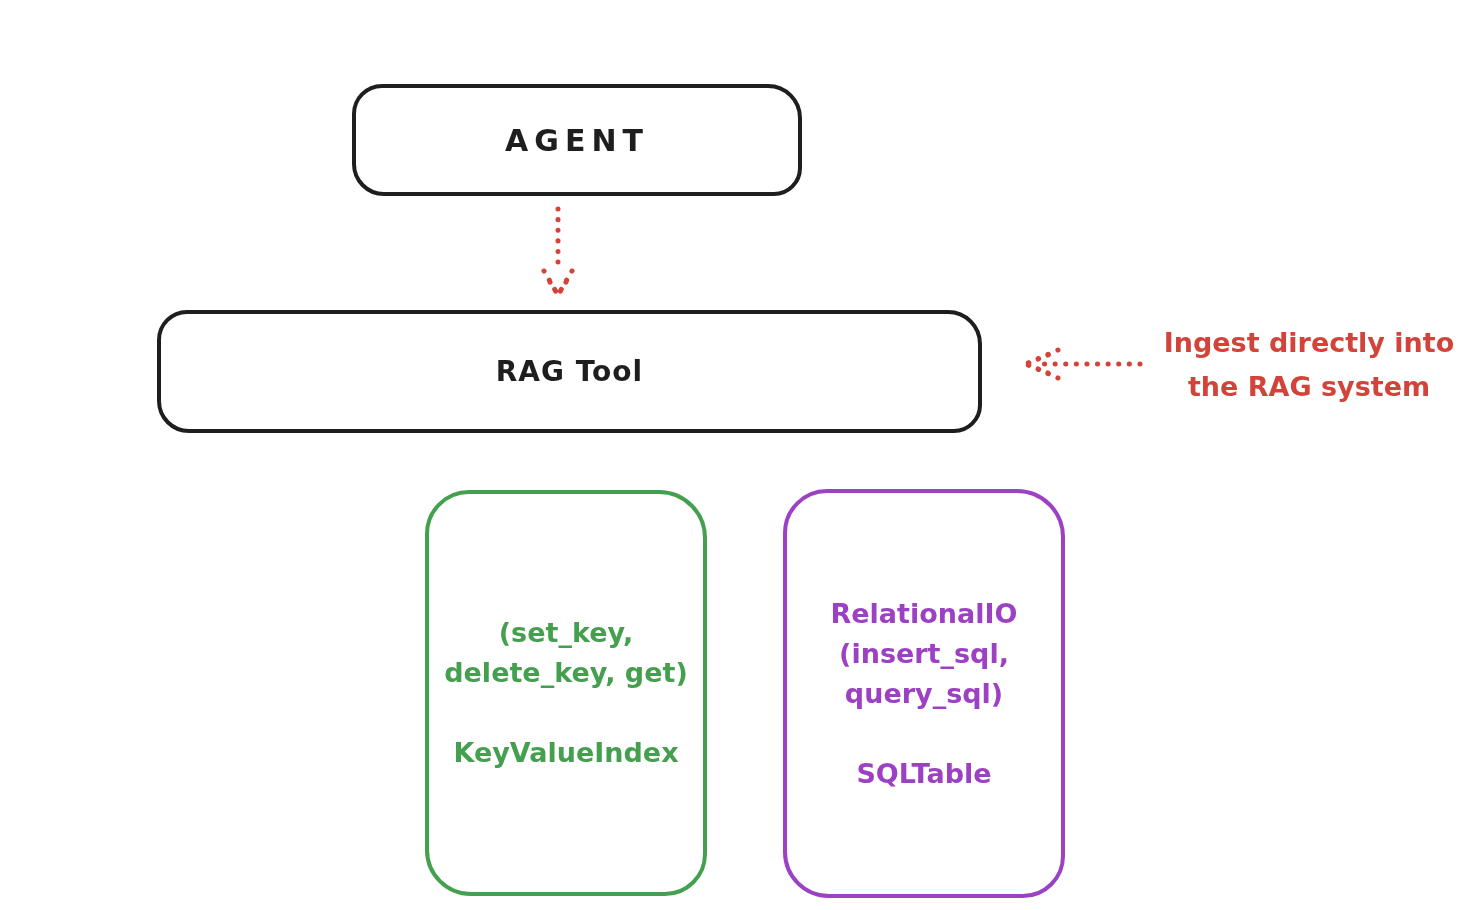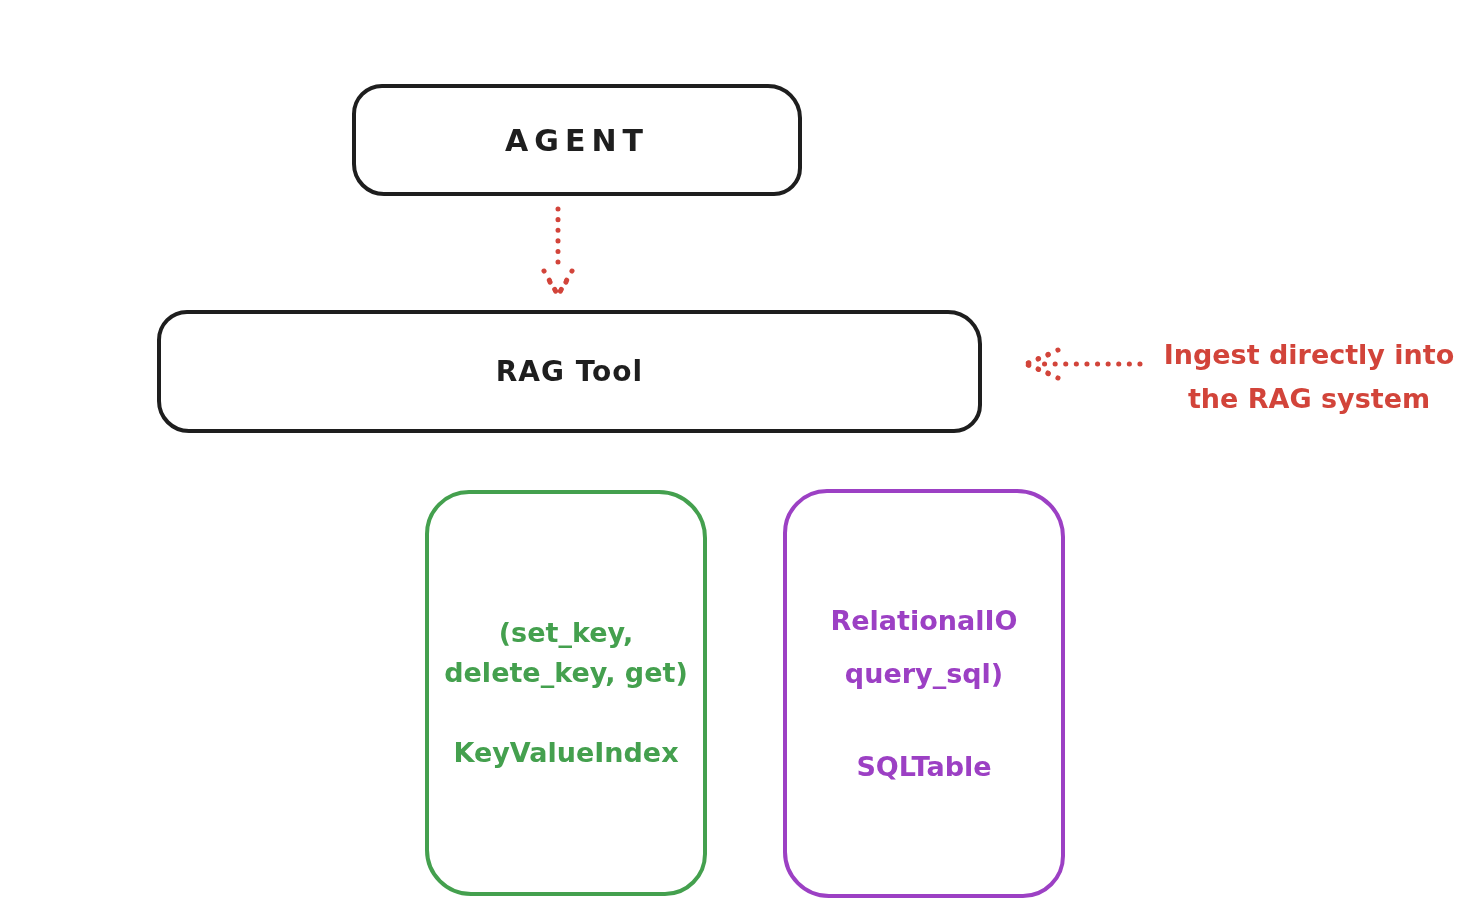--- a/index.html
+++ b/index.html
@@ -52,37 +52,37 @@
     flex-direction: column;
     align-items: center;
     justify-content: center;
     text-align: center;
     font-size: 27px;
     font-weight: 700;
     line-height: 40px;
   }
   .card-vector   { left: 66px;  top: 453px; width: 296px; height: 414px; }
   .card-keyvalue { left: 425px; top: 449px; width: 282px; height: 406px; }
-  .card-relational { left: 783px; top: 448px; width: 282px; height: 409px; gap: 13px; }
+  .card-relational { left: 783px; top: 448px; width: 282px; height: 409px; }
   .card .index-label { margin-top: 40px; }
   
   .arrow { position: absolute; color: var(--accent-red, #d2443a); }
   .arrow-down { left: 534px; top: 160px; }
   .arrow-left { left: 1012px; top: 299px; }
   .arrow path {
     fill: none;
     stroke: currentColor;
     stroke-width: 5;
     stroke-linecap: round;
     stroke-dasharray: 0.1 10.5;
   }
   
   .annotation {
     position: absolute;
-    left: 1134px; top: 292px;
+    left: 1134px; top: 280px;
     width: 350px;
     text-align: center;
     color: var(--accent-red, #d2443a);
     font-size: 27px;
     font-weight: 700;
     line-height: 44px;
   }
 </style>
 </head>
 <body>
@@ -120,17 +120,18 @@
 
 
   <div class="card card-keyvalue" style="--card-color: #44a04e;">
     <div>(set_key,</div>
     <div>delete_key, get)</div>
     <div class="index-label">KeyValueIndex</div>
   </div>
 
   <div class="card card-relational" style="--card-color: #9c40c4;">
     <div>RelationalIO</div>
+    <div>(insert_sql,</div>
     <div>query_sql)</div>
     <div class="index-label">SQLTable</div>
   </div>
 
 </div>
 
 </body></html>

